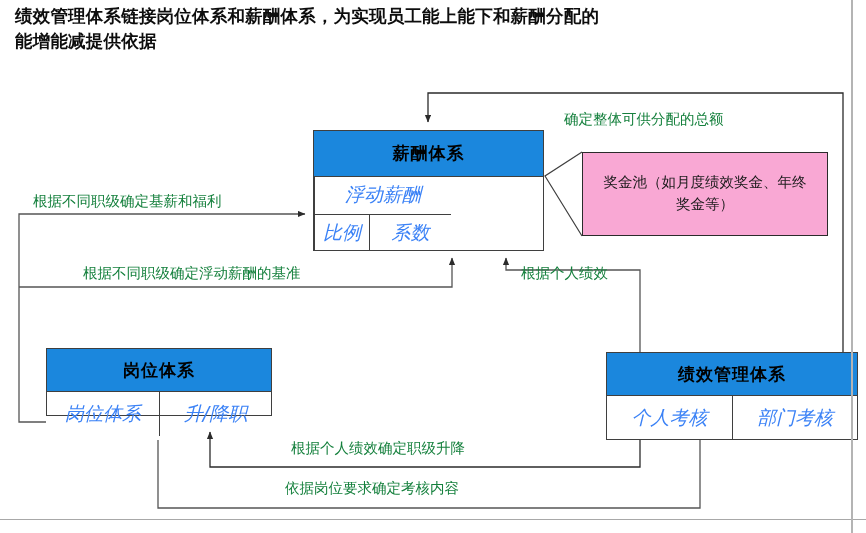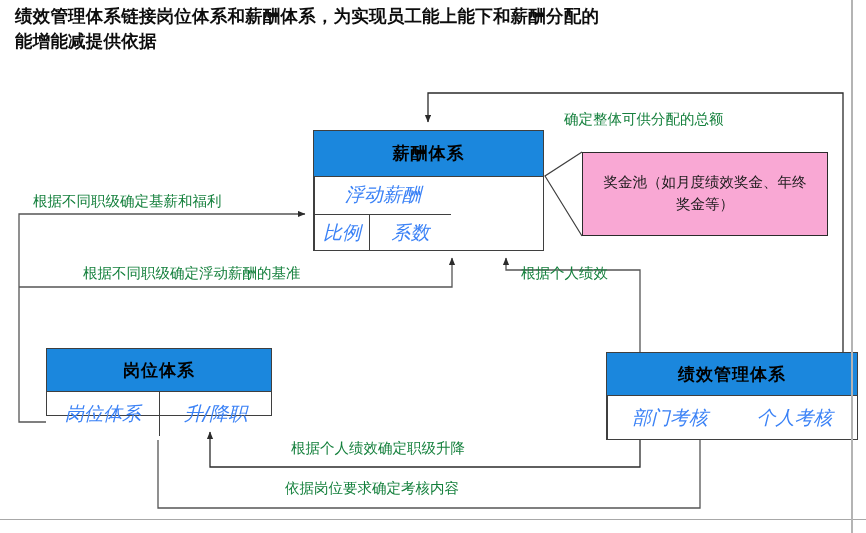--- a/index.html
+++ b/index.html
@@ -137,22 +137,22 @@
     <div class="hdr">岗位体系</div>
     <div class="body">
       <div class="cell">岗位体系</div>
       <div class="cell vsep">升/降职</div>
     </div>
   </div>
 
   <div class="node" id="performance-node">
     <div class="hdr">绩效管理体系</div>
     <div class="body">
+      <div class="cell">个人考核</div>
       <div class="cell vsep">部门考核</div>
-      <div class="cell">个人考核</div>
     </div>
   </div>
 
   <div class="lbl" id="lbl-base">根据不同职级确定基薪和福利</div>
   <div class="lbl" id="lbl-floatbase">根据不同职级确定浮动薪酬的基准</div>
   <div class="lbl" id="lbl-total">确定整体可供分配的总额</div>
   <div class="lbl" id="lbl-coef">
     <span>根据个人绩效</span>
   </div>
   <div class="lbl" id="lbl-rank">根据个人绩效确定职级升降</div>

